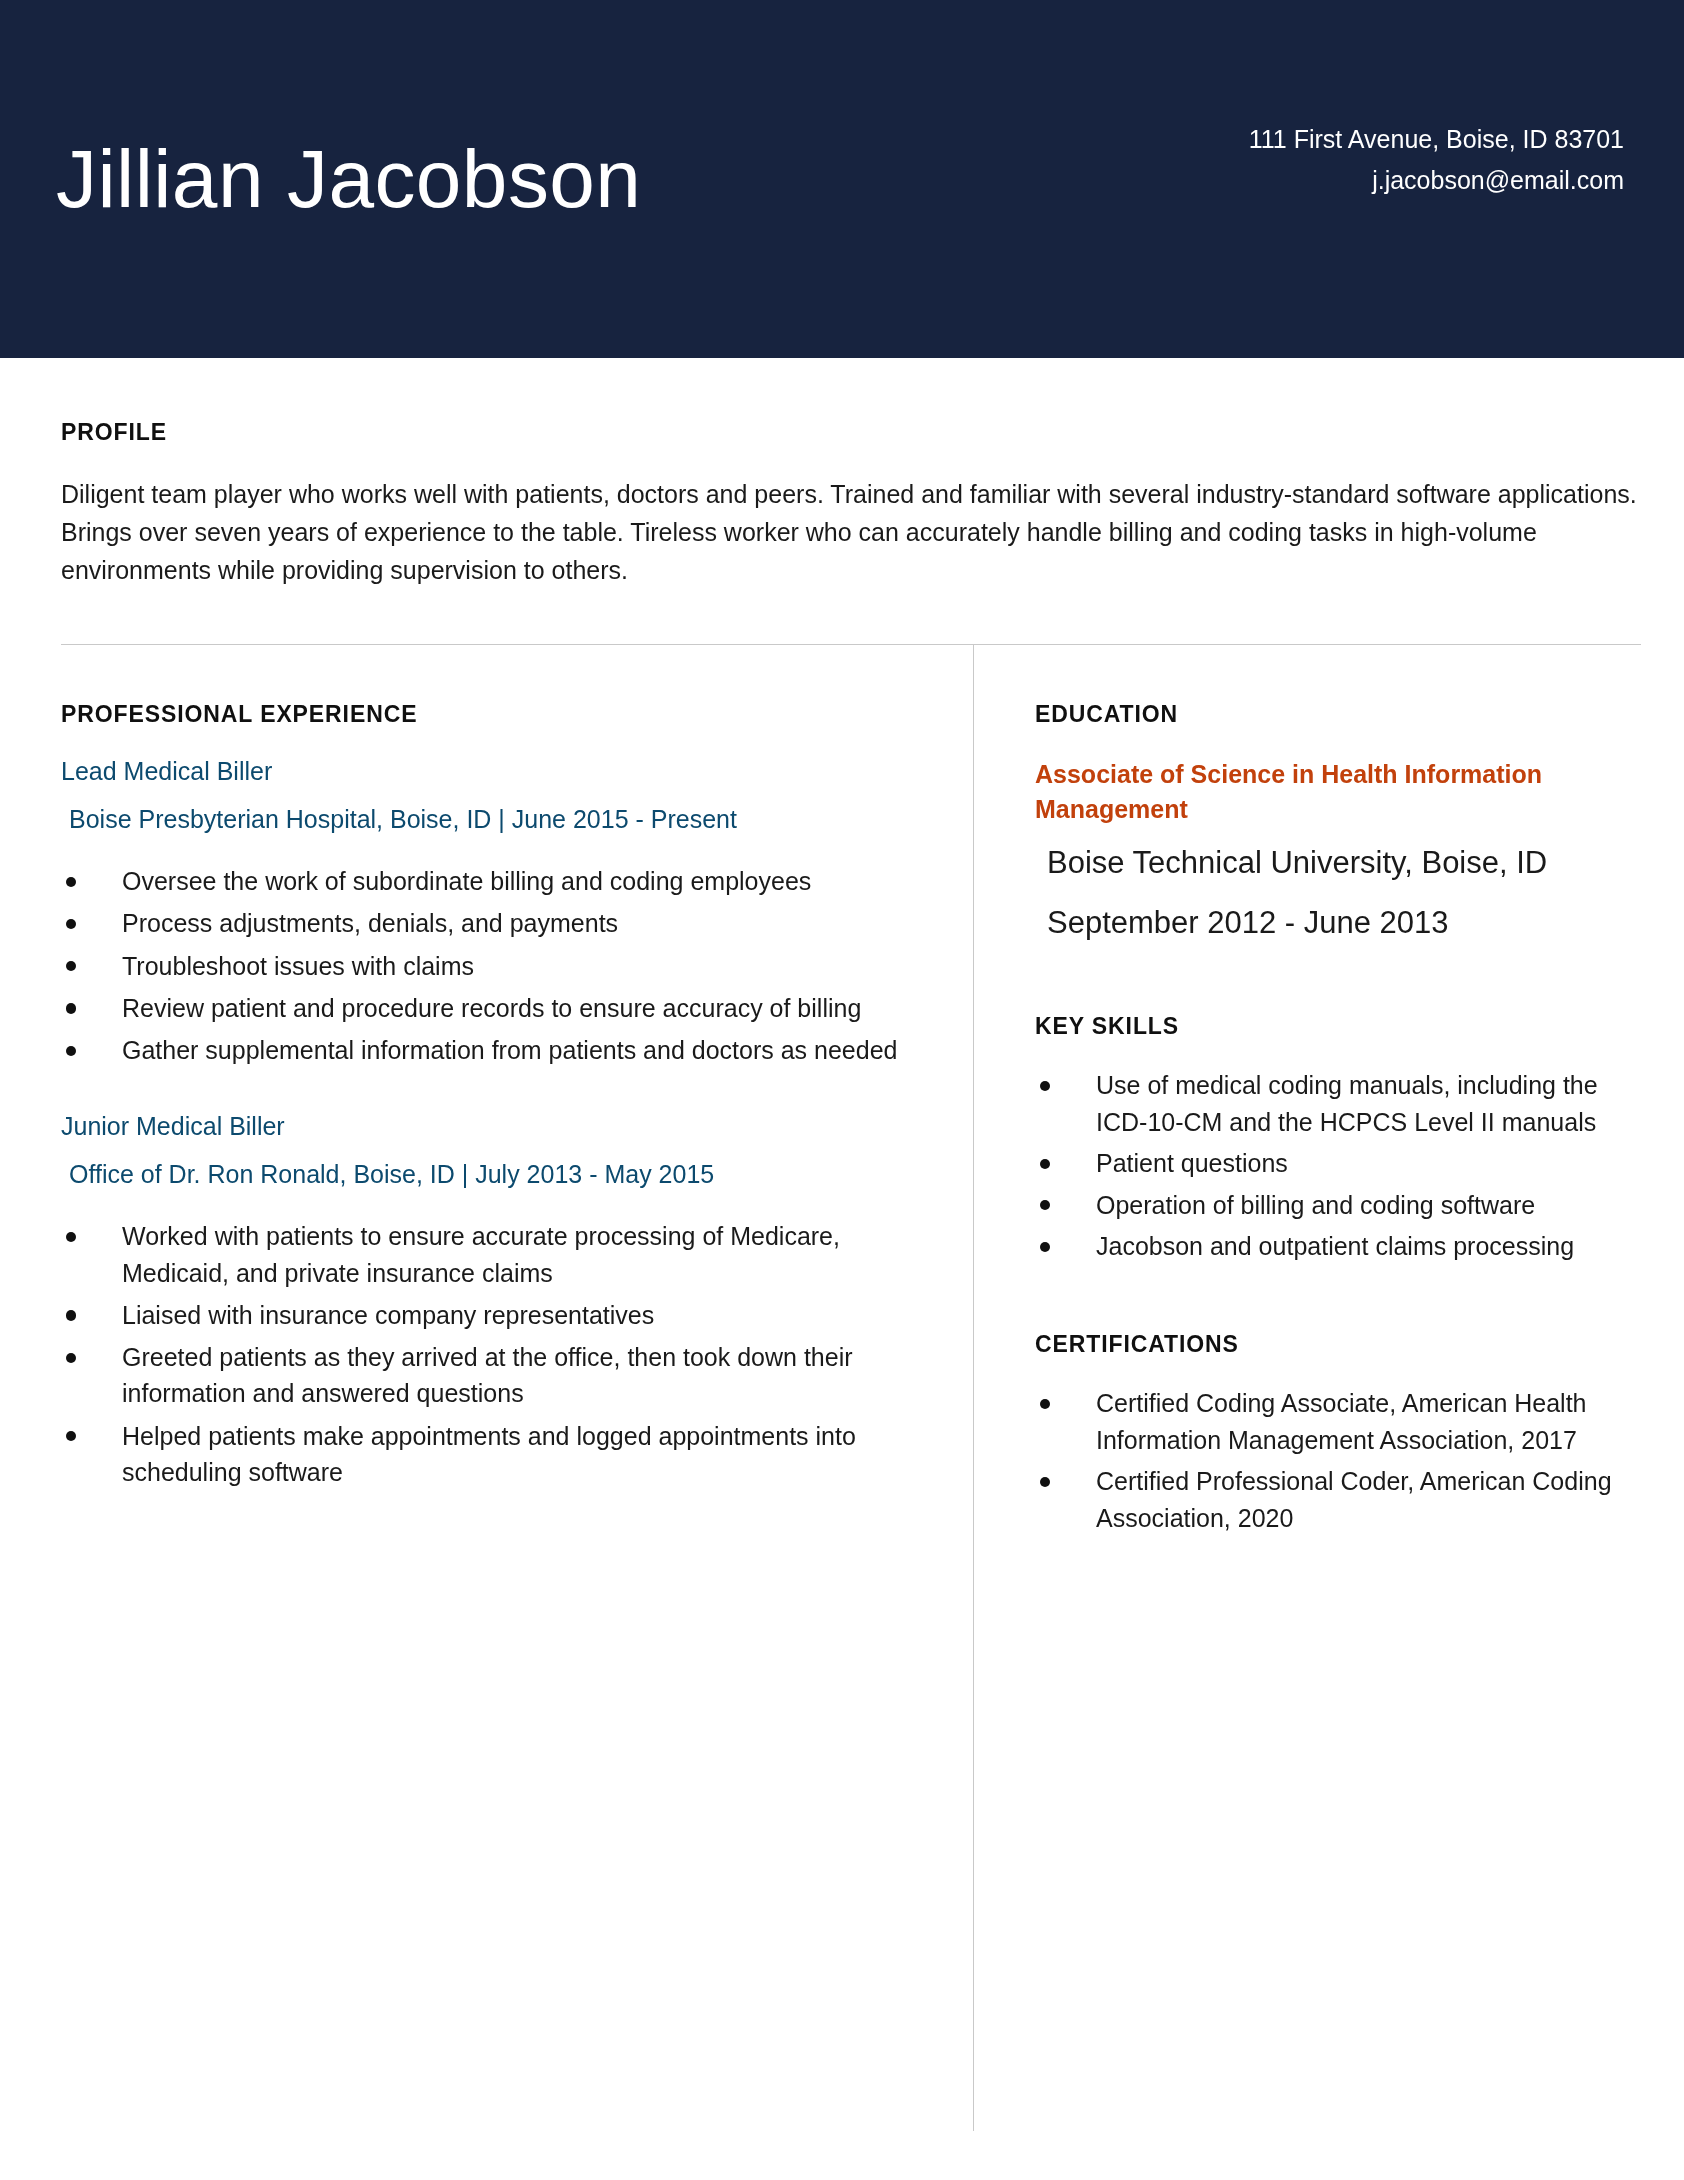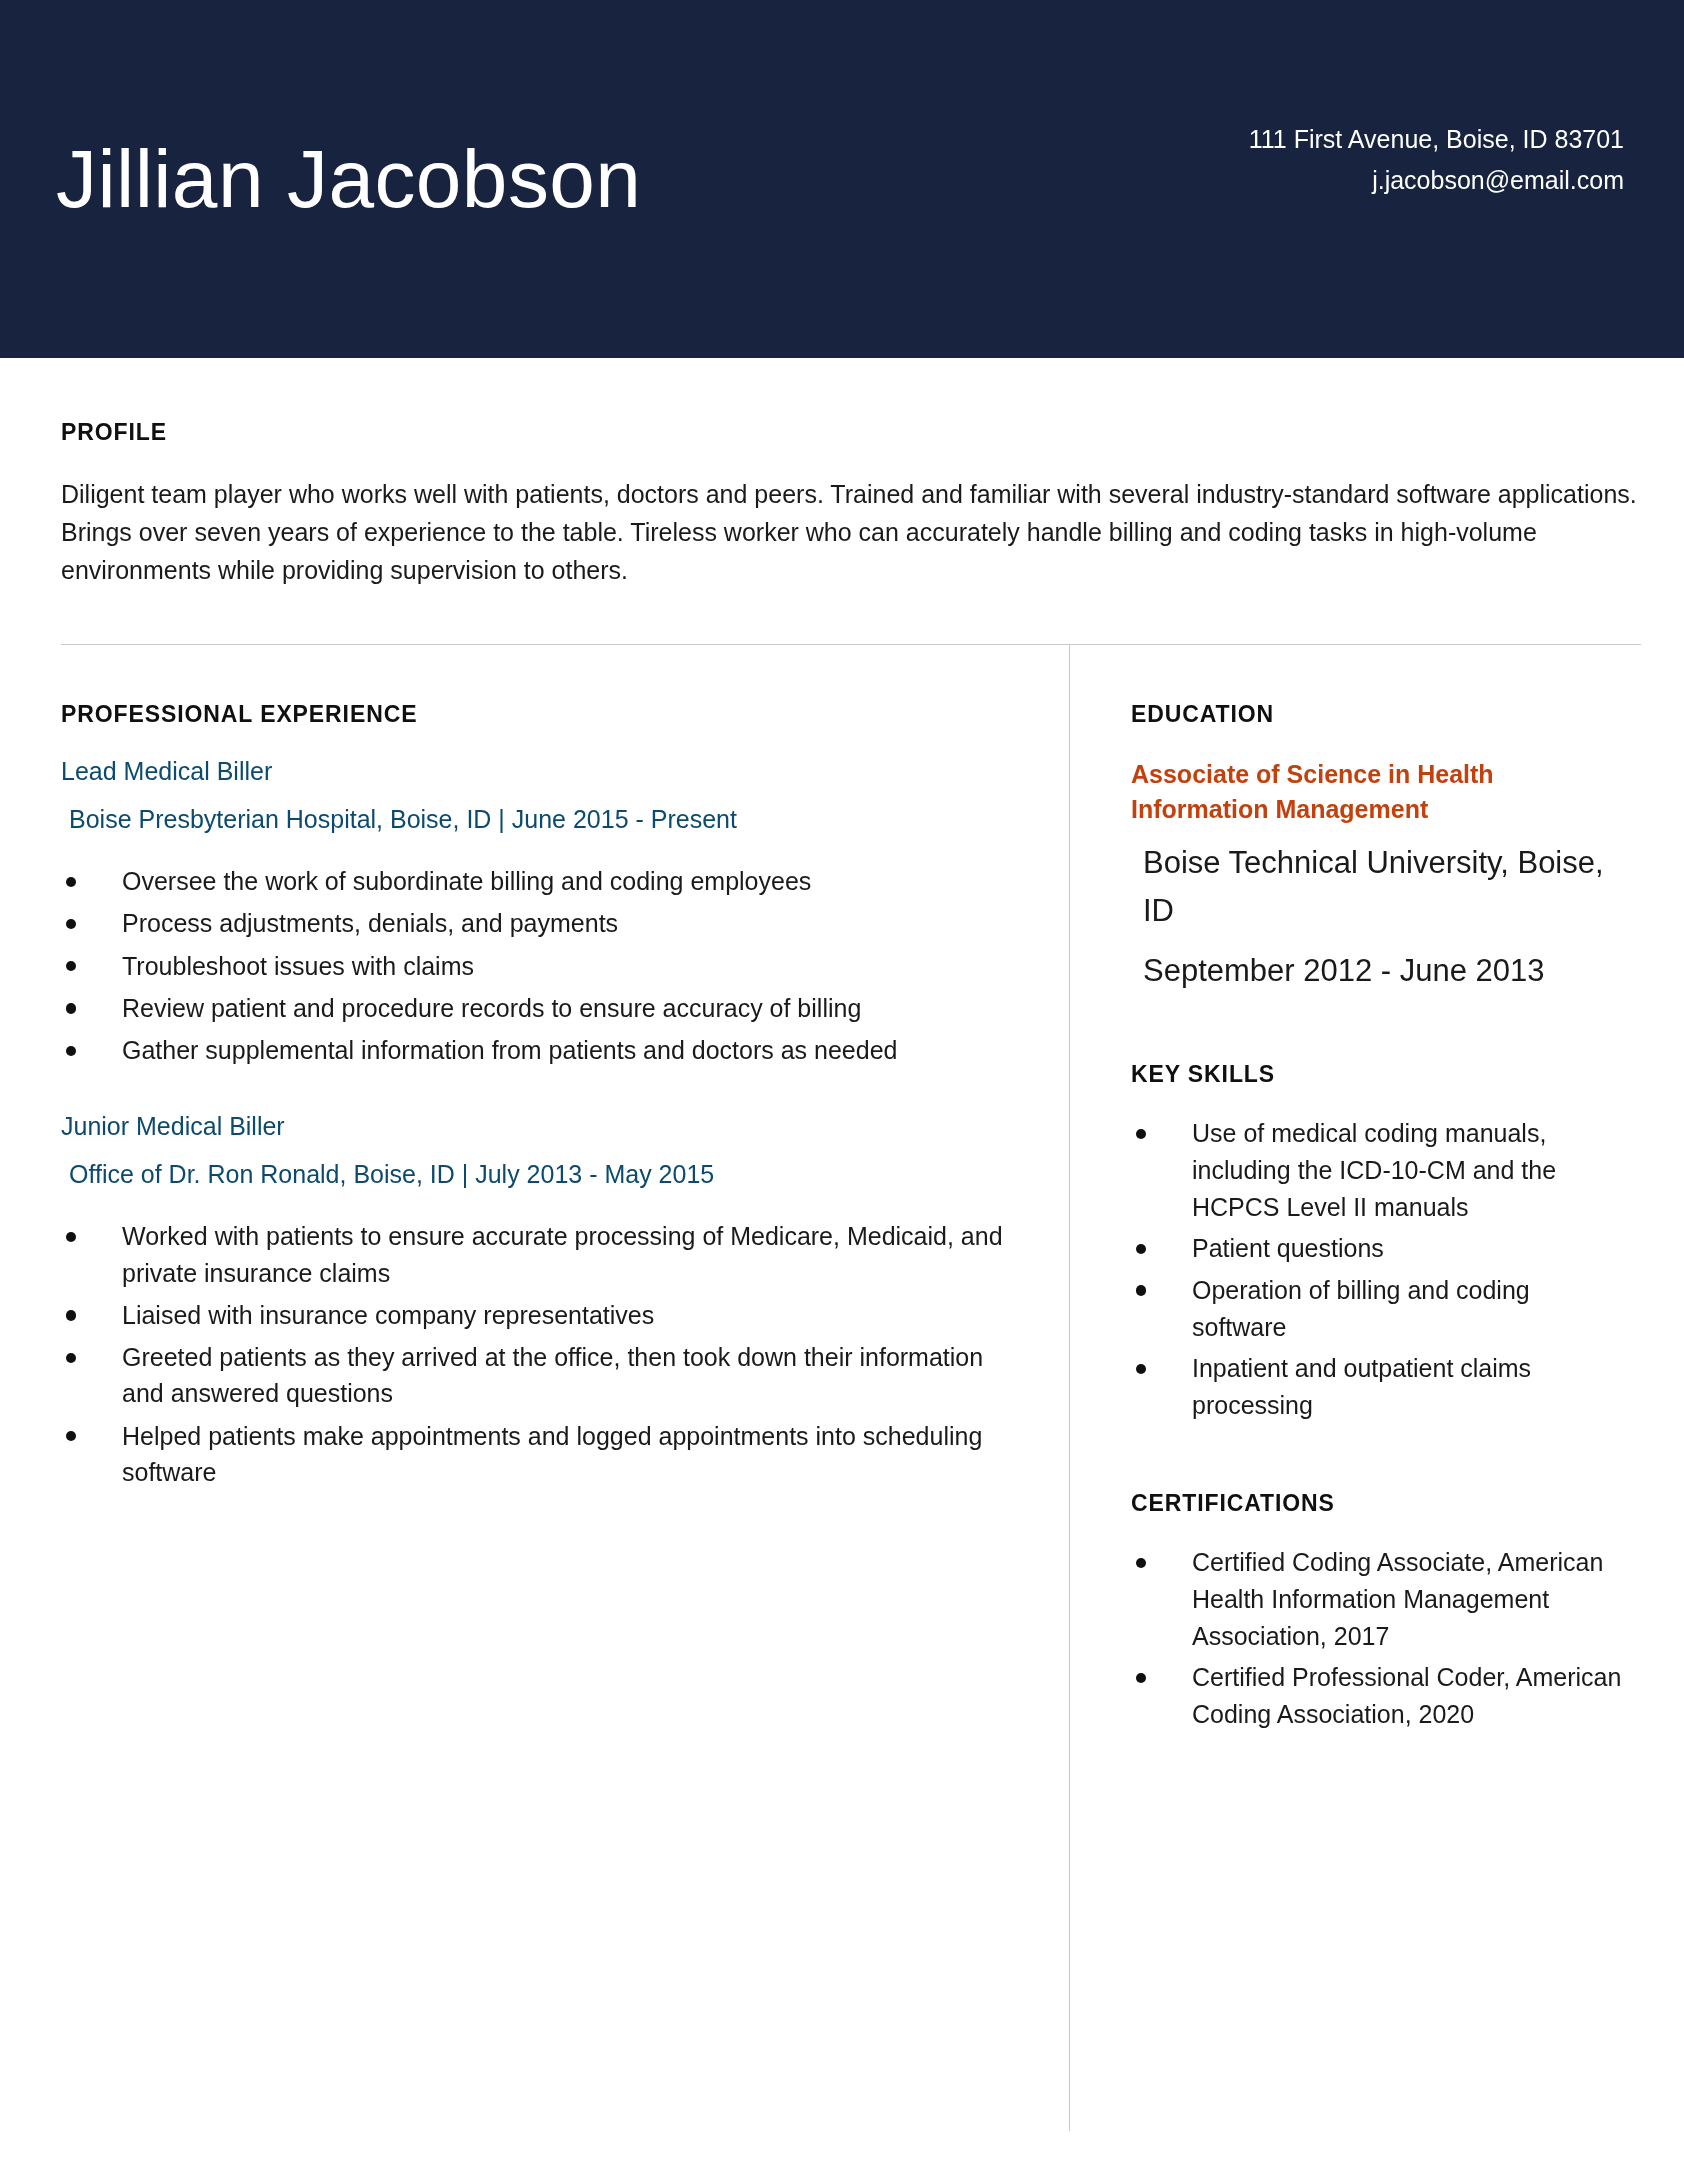--- a/index.html
+++ b/index.html
@@ -75,21 +75,21 @@
     margin: 55px 0 0 0;
   }
 
   
   .body-cols {
     display: flex;
     align-items: stretch;
     min-height: 1486px;
   }
   .col-left {
-    width: 1070px;
+    width: 974px;
     box-sizing: border-box;
     padding: 56px 61px 0 61px;
     border-right: 1.3px solid #c9c9c9;
   }
   .col-right {
     flex: 1;
     box-sizing: border-box;
     padding: 56px 60px 0 61px;
   }
 
@@ -213,21 +213,21 @@
       <h2 class="section-title">EDUCATION</h2>
       <div class="edu-degree">Associate of Science in Health Information Management</div>
       <p class="edu-line">Boise Technical University, Boise, ID</p>
       <p class="edu-line">September 2012 - June 2013</p>
 
       <h2 class="right-section-title">KEY SKILLS</h2>
       <ul class="bullets right">
         <li>Use of medical coding manuals, including the ICD-10-CM and the HCPCS Level II manuals</li>
         <li>Patient questions</li>
         <li>Operation of billing and coding software</li>
-        <li>Inpatient and outpatient claims processing</li>
+        <li>Jacobson and outpatient claims processing</li>
       </ul>
 
       <h2 class="right-section-title">CERTIFICATIONS</h2>
       <ul class="bullets right">
         <li>Certified Coding Associate, American Health Information Management Association, 2017</li>
         <li>Certified Professional Coder, American Coding Association, 2020</li>
       </ul>
     </div>
 
   </div>

